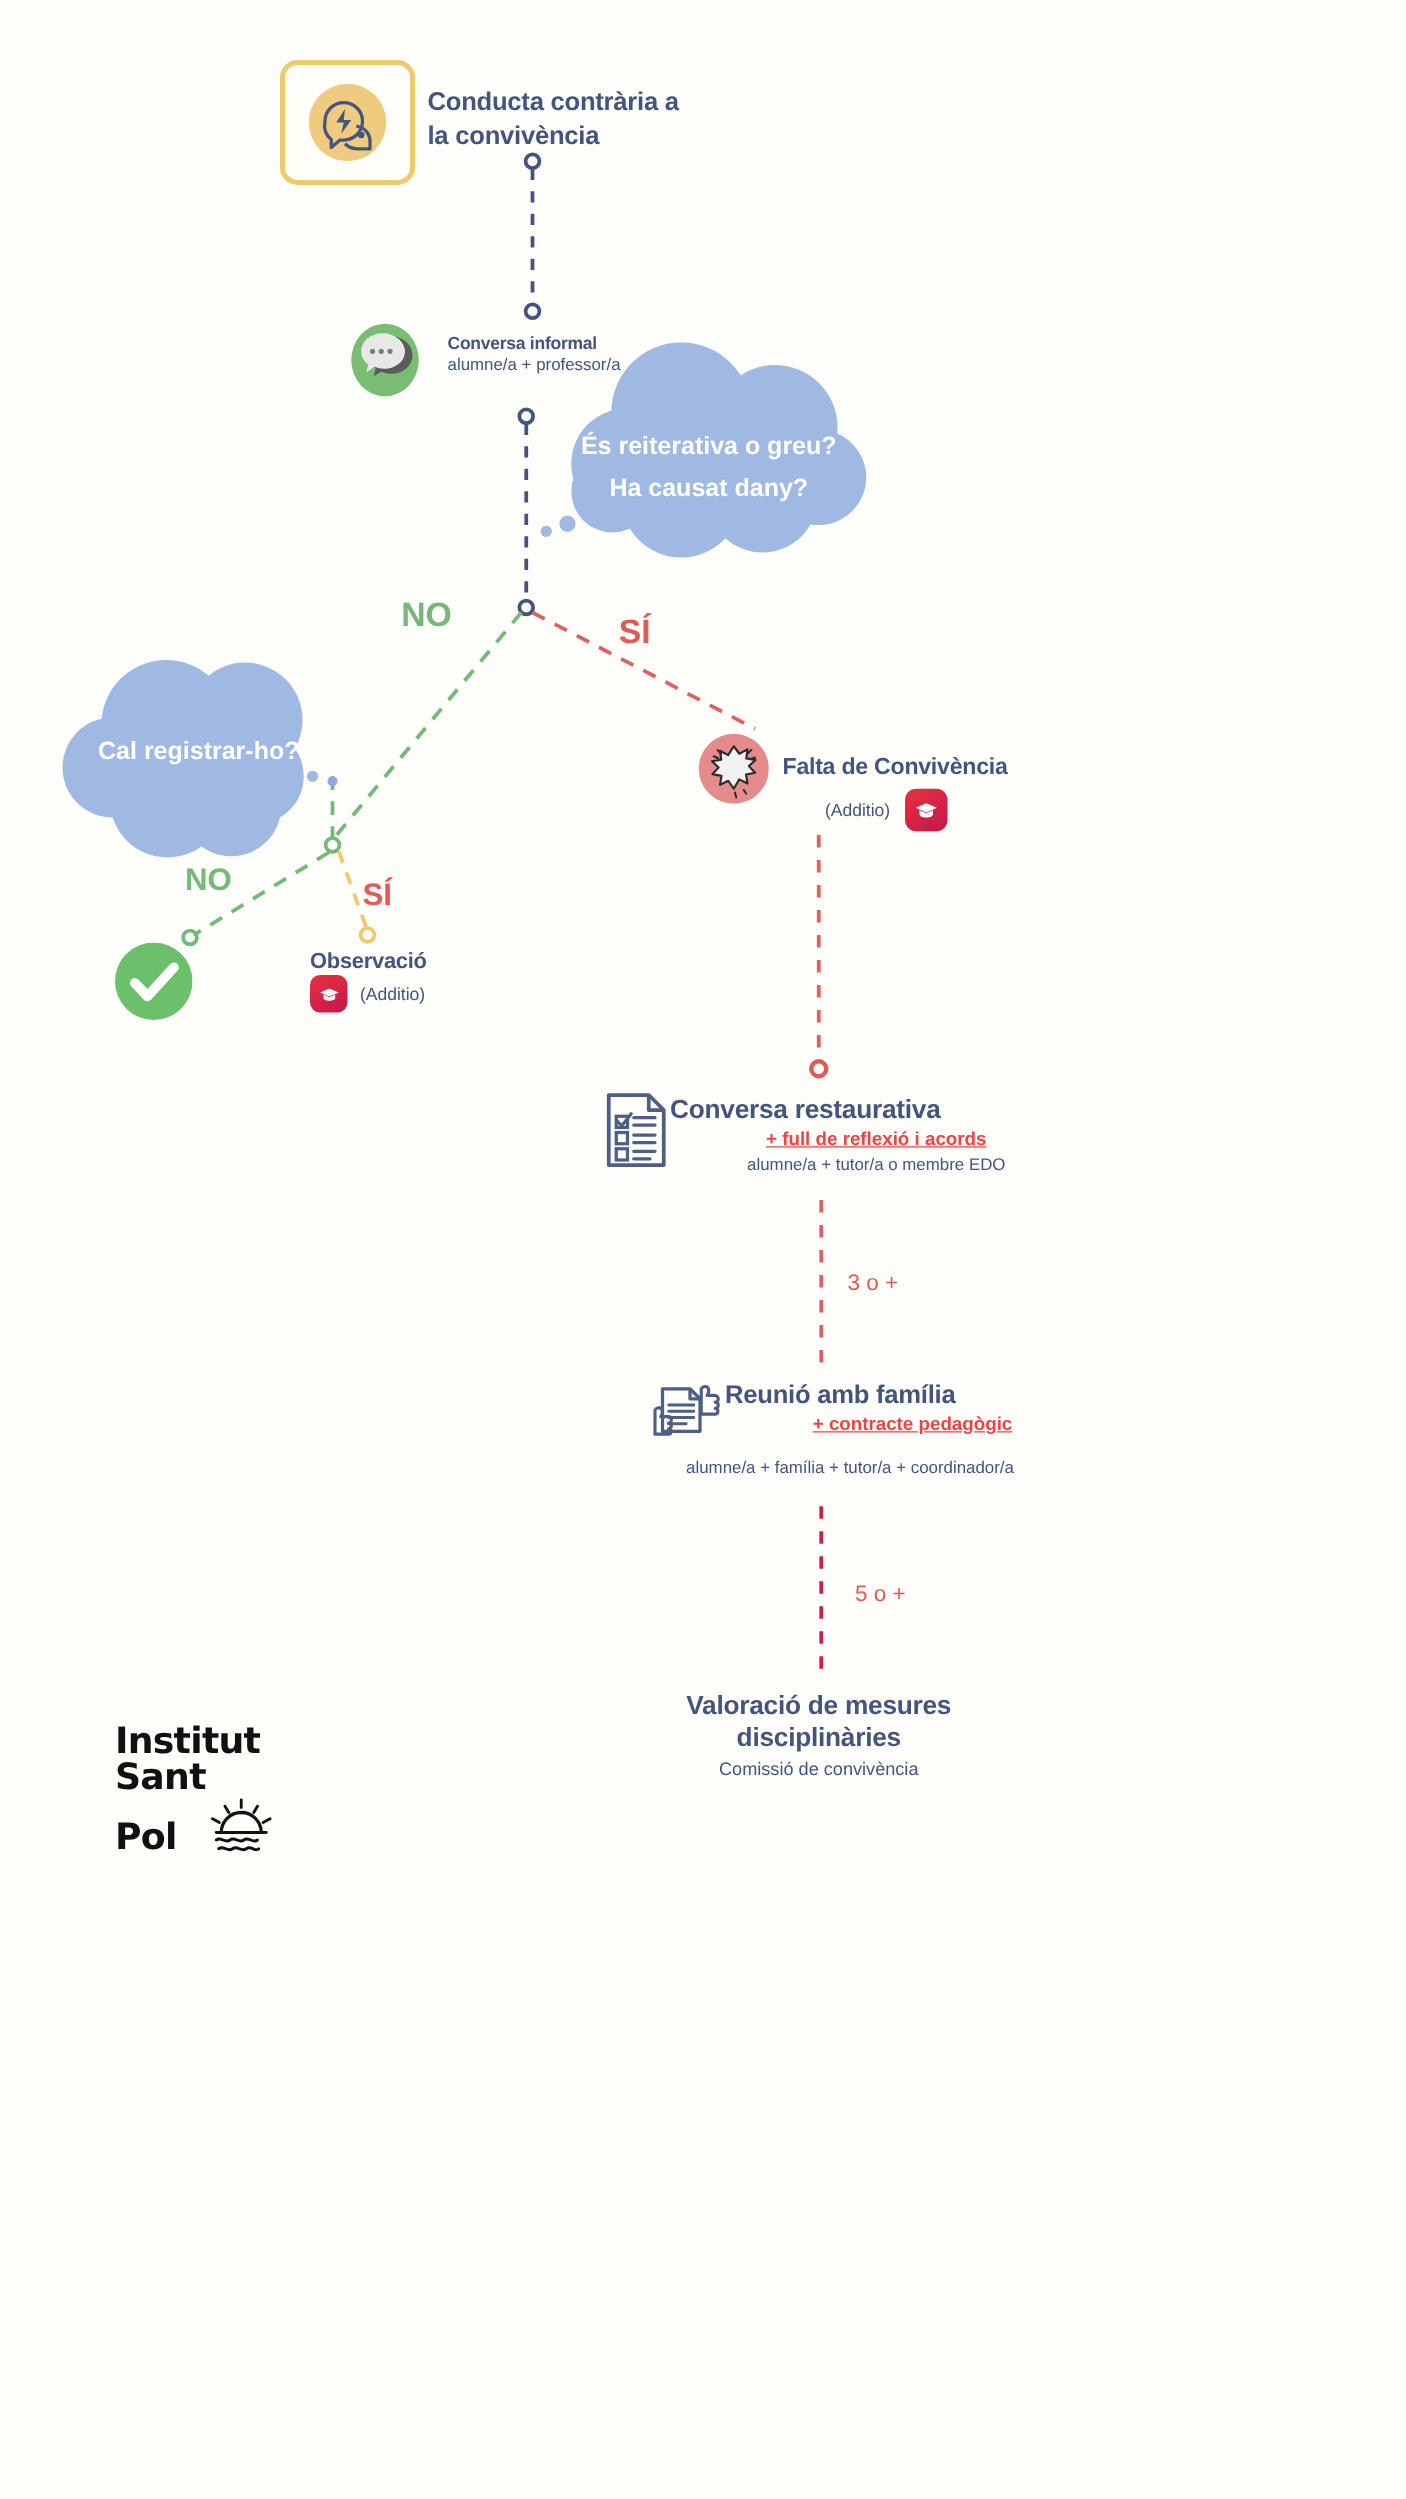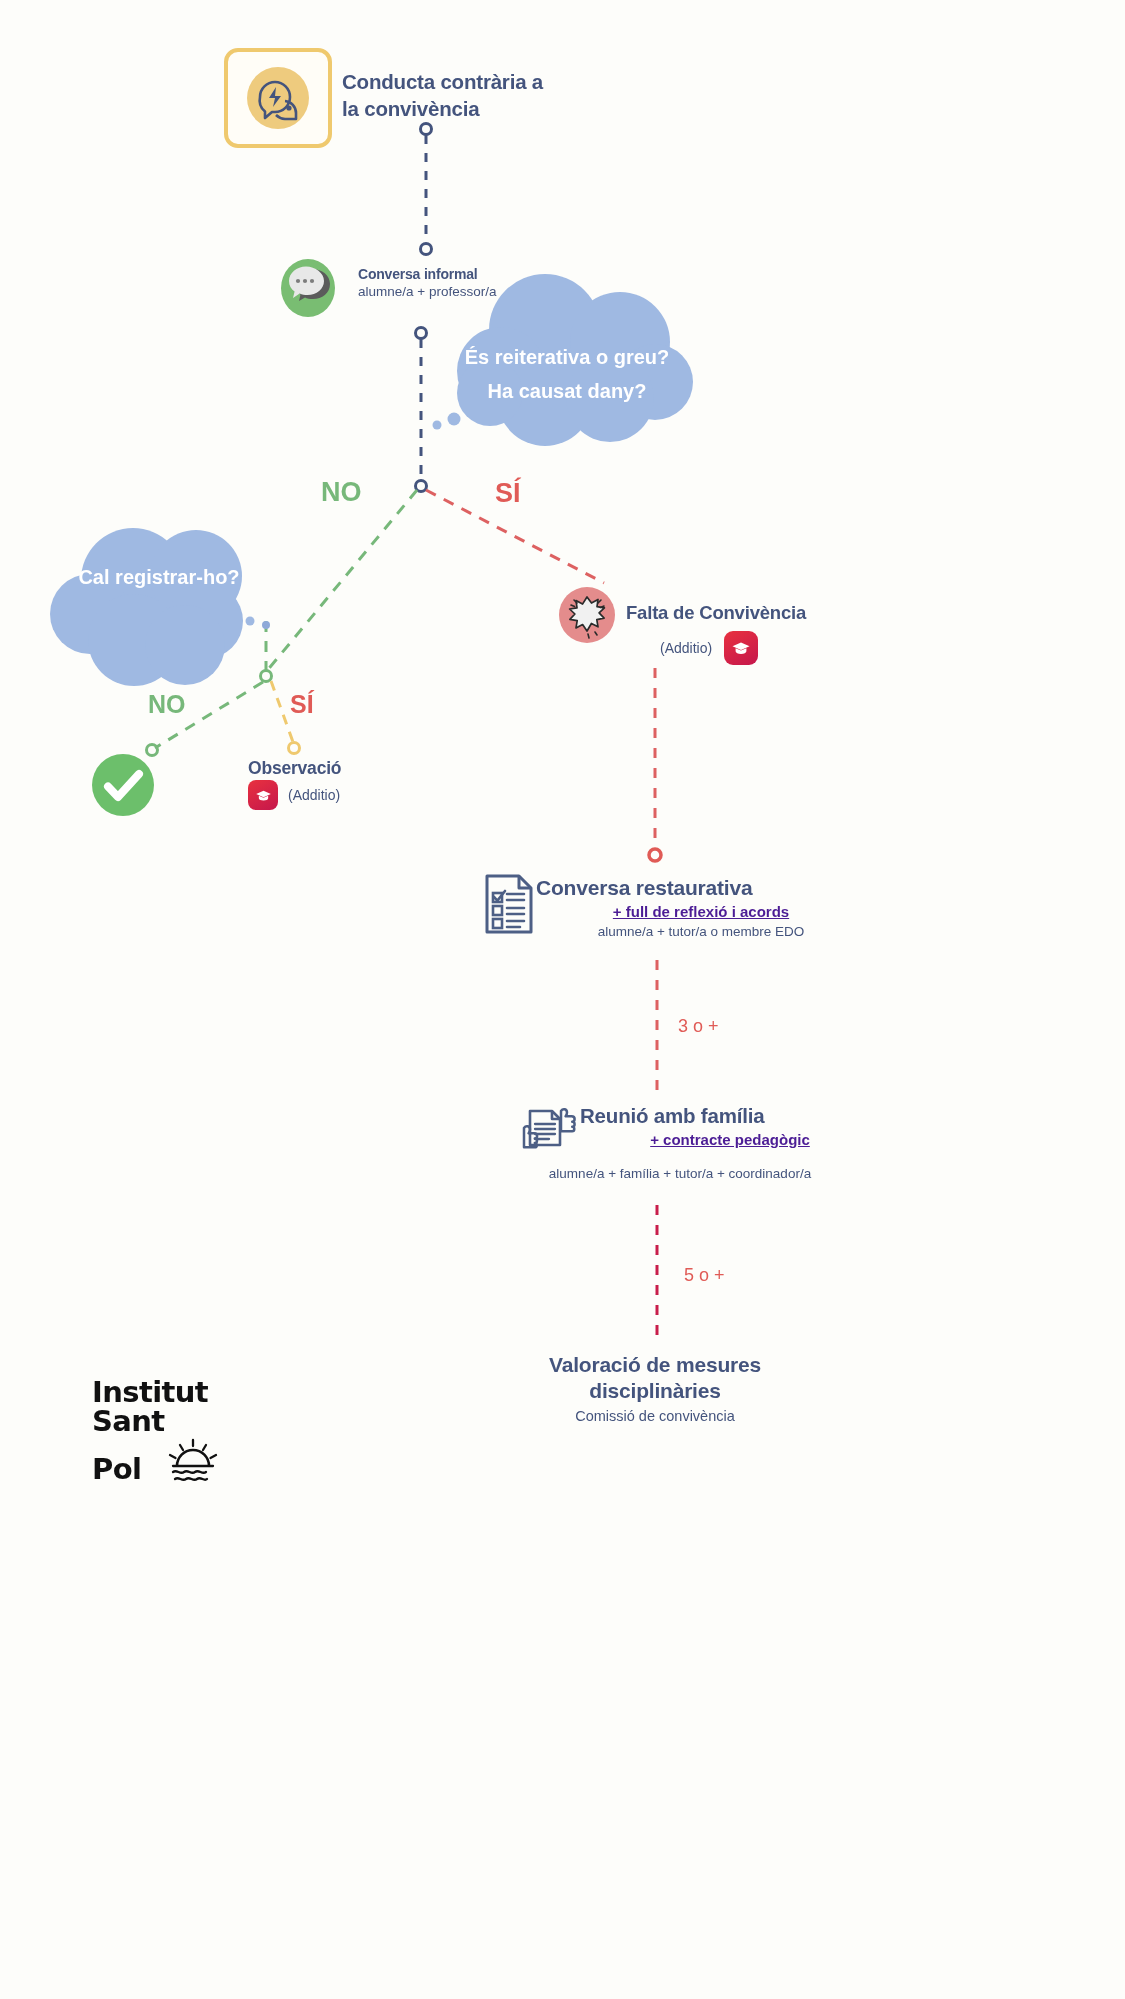--- a/index.html
+++ b/index.html
@@ -8,21 +8,21 @@
     background:#fdfdfa;
     font-family:"Liberation Sans",sans-serif;
     overflow:hidden;
     position:relative;
   }
   #stage{position:absolute;inset:0;width:917px;height:1999px;}
   svg.wires{position:absolute;left:0;top:0;width:1125px;height:1999px;pointer-events:none;}
   .ttl{
     color:#44547d;font-weight:bold;letter-spacing:-0.2px;line-height:1.16;
   }
-  .sub{color:#4c1d95;font-weight:bold;}
+  .sub{color:#ef4444;font-weight:bold;}
   .meta{color:#44547d;font-weight:normal;}
 
   
   #start-card{
     position:absolute;left:224px;top:48px;width:108px;height:100px;
     border:4px solid #efc96e;border-radius:14px;background:#fffdf7;
     box-sizing:border-box;display:flex;align-items:center;justify-content:center;
   }
   #start-title{
     position:absolute;left:342px;top:68px;width:260px;
@@ -34,26 +34,26 @@
   #ci-text{position:absolute;left:358px;top:266px;width:300px;}
   #ci-text .ttl{font-size:14px;}
   #ci-text .meta{font-size:13.5px;margin-top:2px;}
 
   
   .cloud-txt{
     position:absolute;color:#ffffff;font-weight:bold;text-align:center;
     line-height:34px;font-size:20px;
   }
   #cloud1-txt{left:462px;top:340px;width:210px;}
-  #cloud2-txt{left:64px;top:562px;width:190px;line-height:30px;}
+  #cloud2-txt{left:64px;top:586px;width:190px;line-height:30px;}
 
   
   .branch{position:absolute;font-weight:bold;font-size:27px;}
   .no{color:#77b87a;}
-  .si{color:#e05b56;}
+  .si{color:#e05b56;margin-top:12px;}
   #b1-no{left:321px;top:477px;}
   #b1-si{left:495px;top:478px;}
   #b2-no{left:148px;top:690px;font-size:25px;}
   #b2-si{left:290px;top:690px;font-size:25px;}
 
   
   #fc-icon{position:absolute;left:558px;top:586px;width:58px;height:58px;}
   #fc-text{position:absolute;left:626px;top:602px;width:280px;}
   #fc-text .ttl{font-size:18.5px;white-space:nowrap;}
   #fc-row{position:absolute;left:660px;top:631px;display:flex;align-items:center;gap:12px;}

